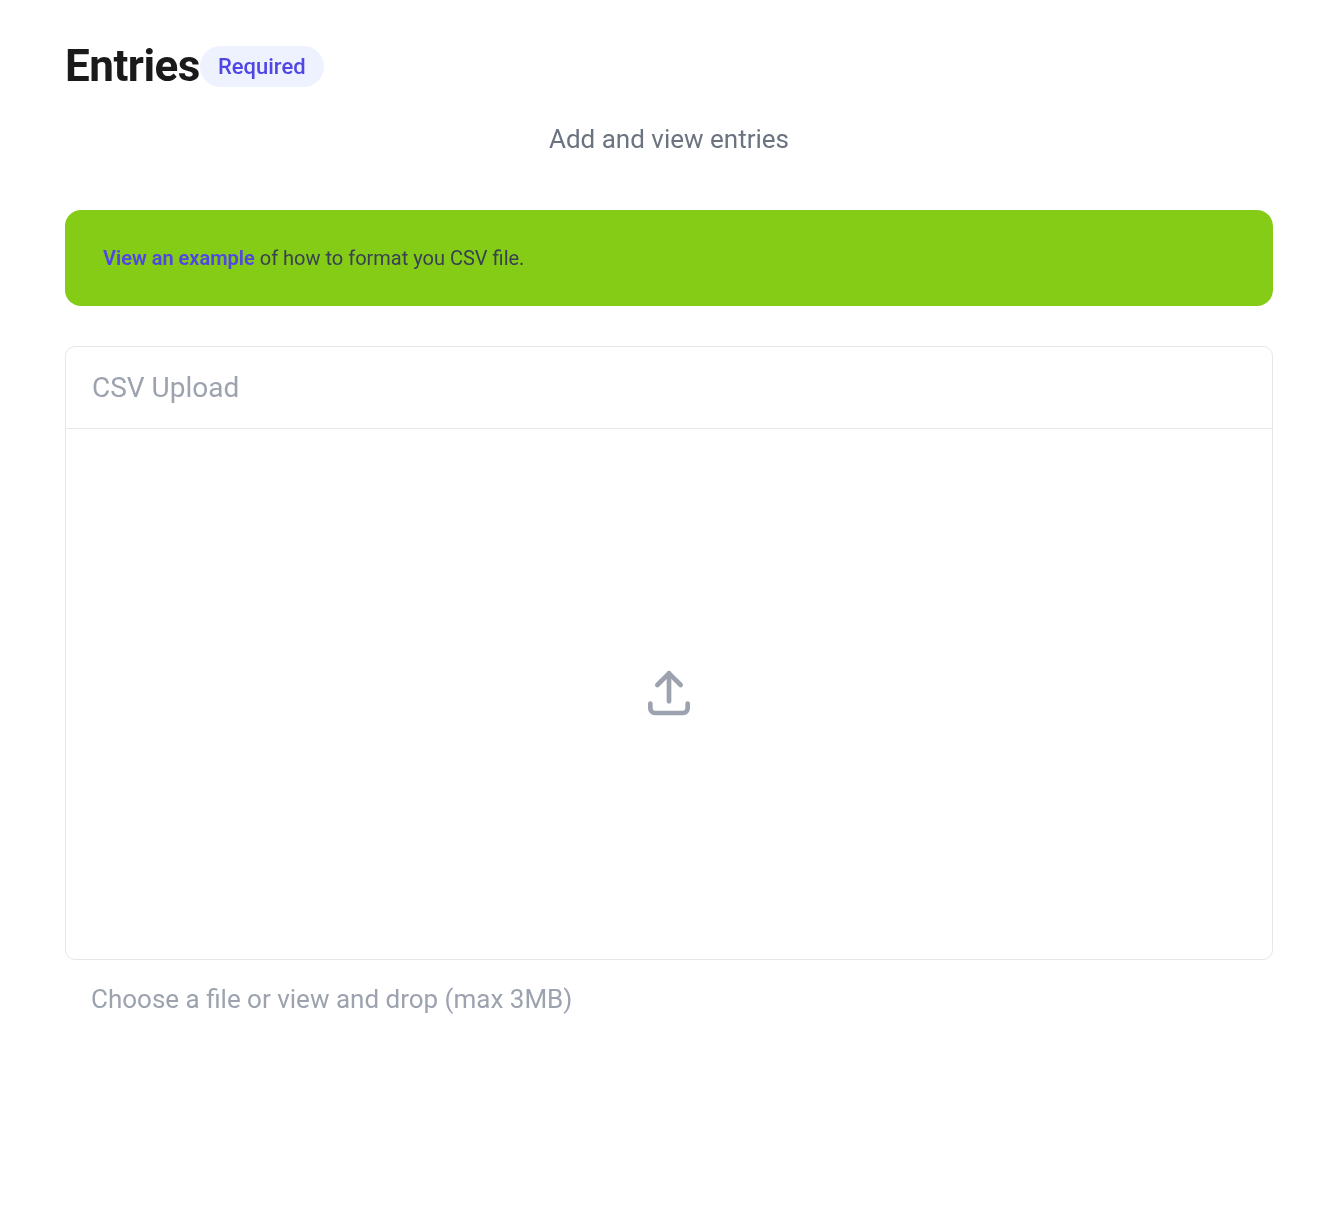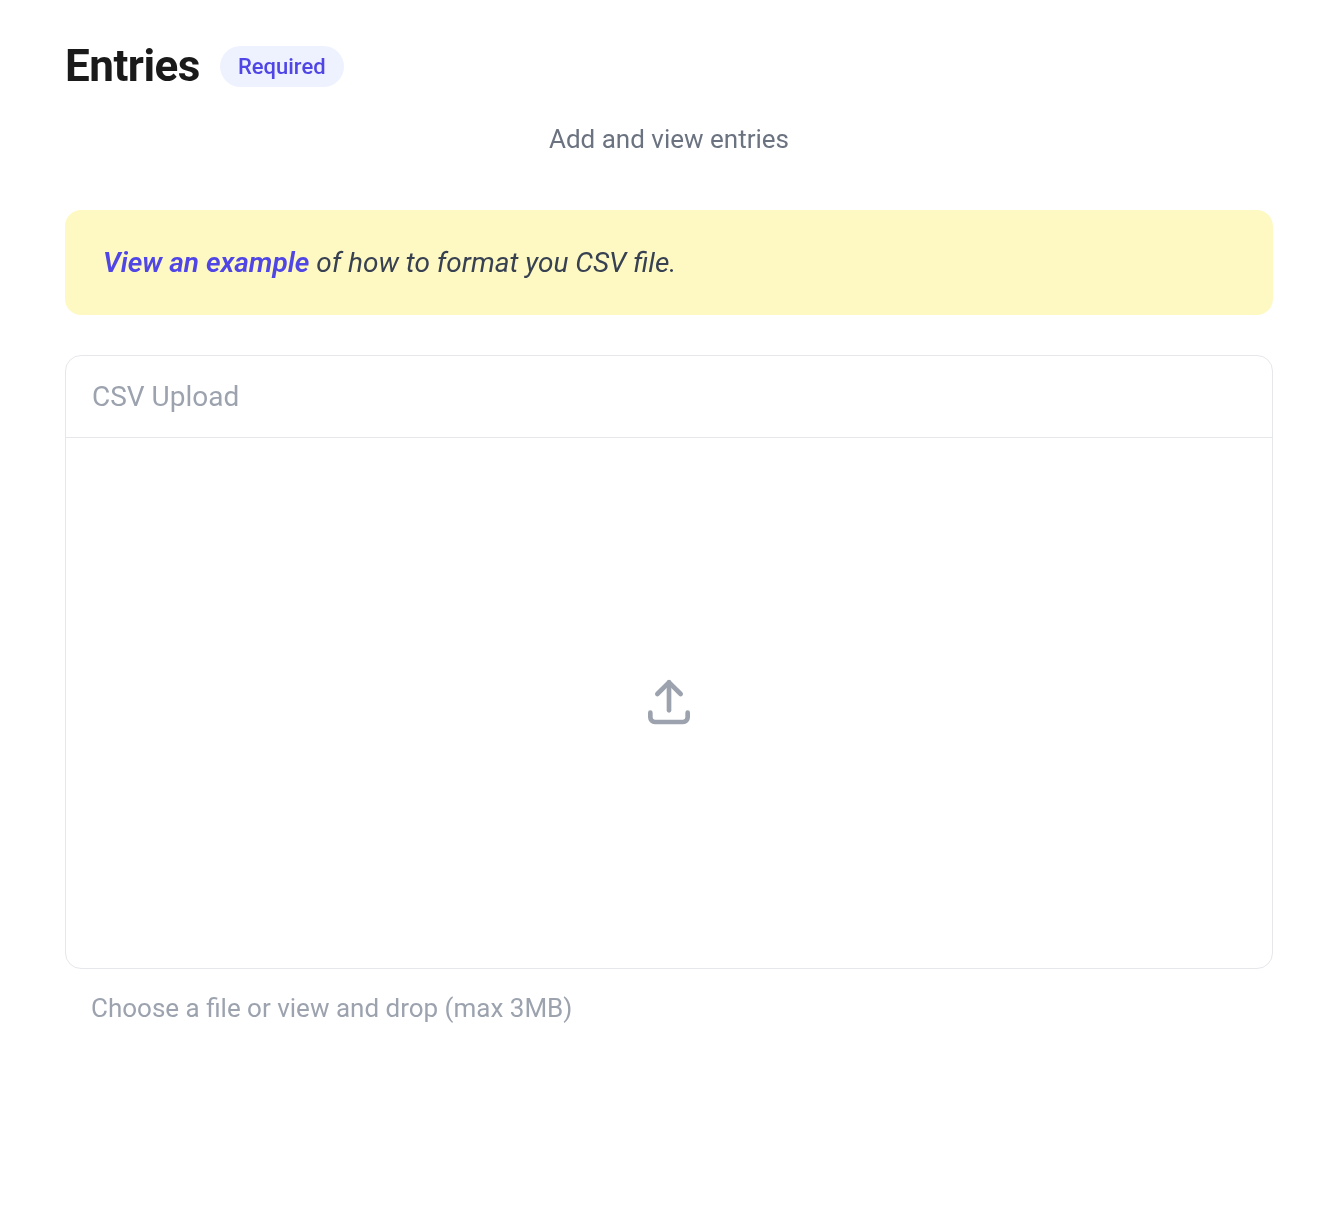--- a/index.html
+++ b/index.html
@@ -10,21 +10,20 @@
     body {
       font-family: -apple-system, BlinkMacSystemFont, "Segoe UI", Roboto, Helvetica, Arial, sans-serif;
       background: #ffffff;
       width: 1338px;
       height: 1224px;
       padding: 40px 65px 0 65px;
     }
     .header-row {
       display: flex;
       align-items: center;
-      gap: 20px;
       margin-bottom: 32px;
     }
     .page-title {
       font-size: 44px;
       font-weight: 700;
       color: #1a1a1a;
       letter-spacing: -0.5px;
     }
     .required-badge {
       background: #eef2ff;
@@ -34,36 +33,35 @@
       padding: 8px 18px;
       border-radius: 24px;
     }
     .subtitle {
       font-size: 26px;
       color: #6b7280;
       margin-bottom: 56px;
       text-align: center;
     }
     .info-banner {
-      background: #fef9c3;
+      background: #84cc16;
       border-radius: 16px;
       padding: 36px 38px;
-      font-size: 28px;
+      font-size: 20px;
       color: #374151;
       margin-bottom: 40px;
-      font-style: italic;
     }
     .info-banner .example-link {
       color: #4f46e5;
       font-weight: 600;
       cursor: pointer;
     }
     .upload-card {
       border: 1px solid #e5e7eb;
-      border-radius: 16px;
+      border-radius: 10px;
       overflow: hidden;
       background: #ffffff;
       margin-top: 36px;
     }
     .upload-card-header {
       padding: 24px 26px;
       border-bottom: 1px solid #e5e7eb;
       font-size: 28px;
       color: #9ca3af;
       font-weight: 400;

